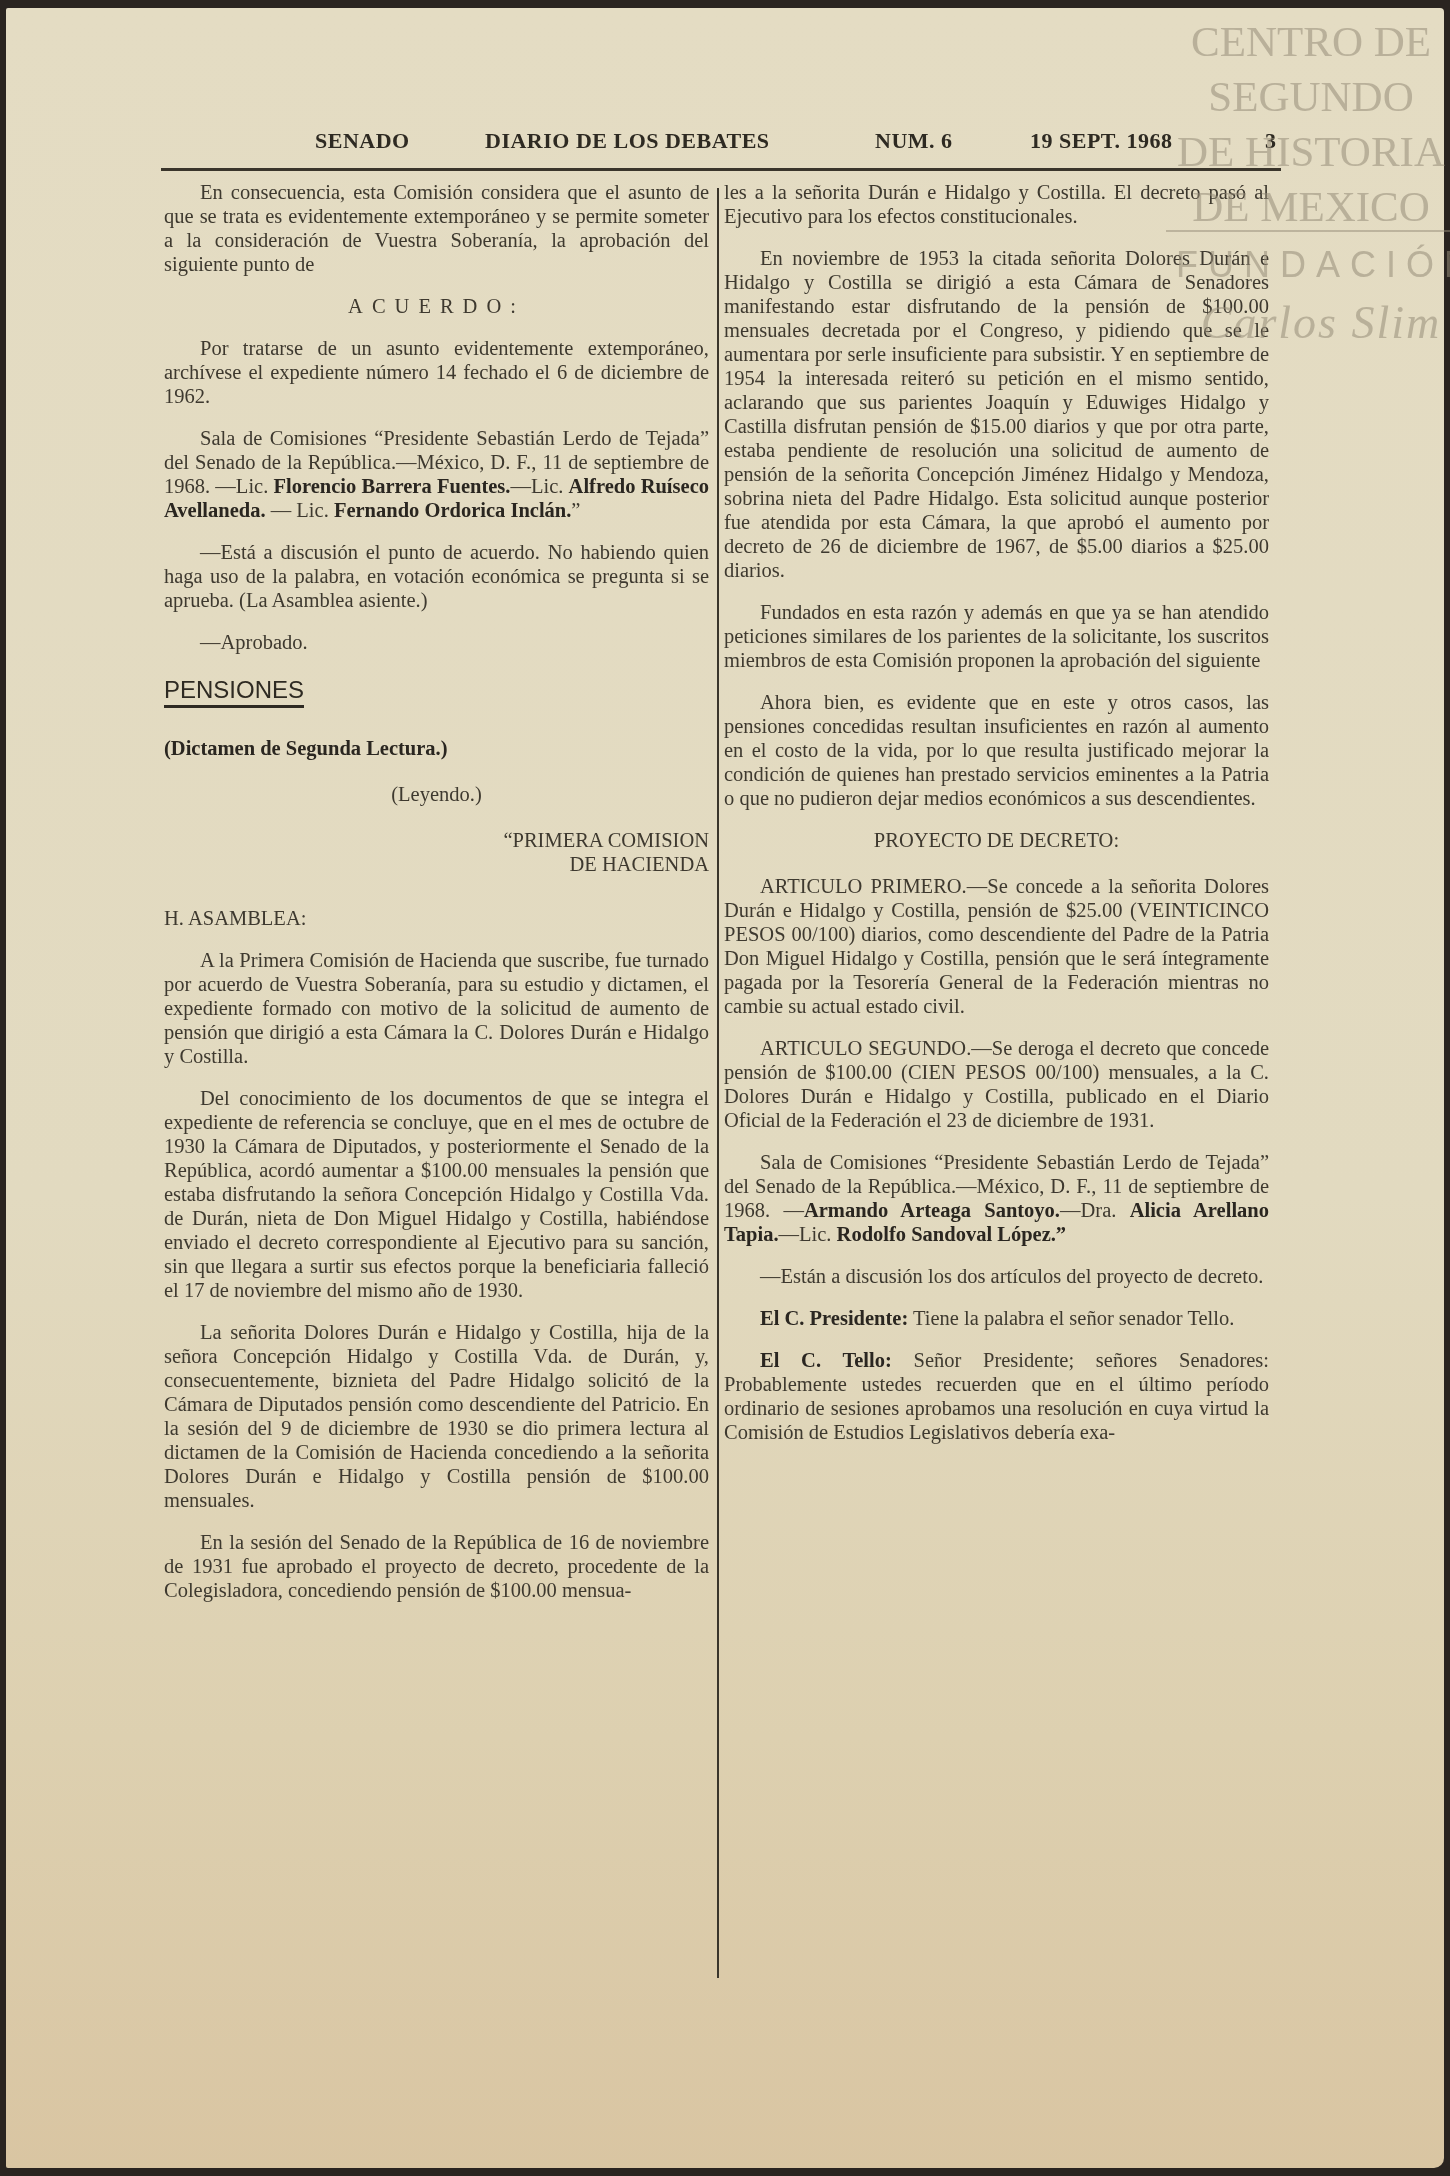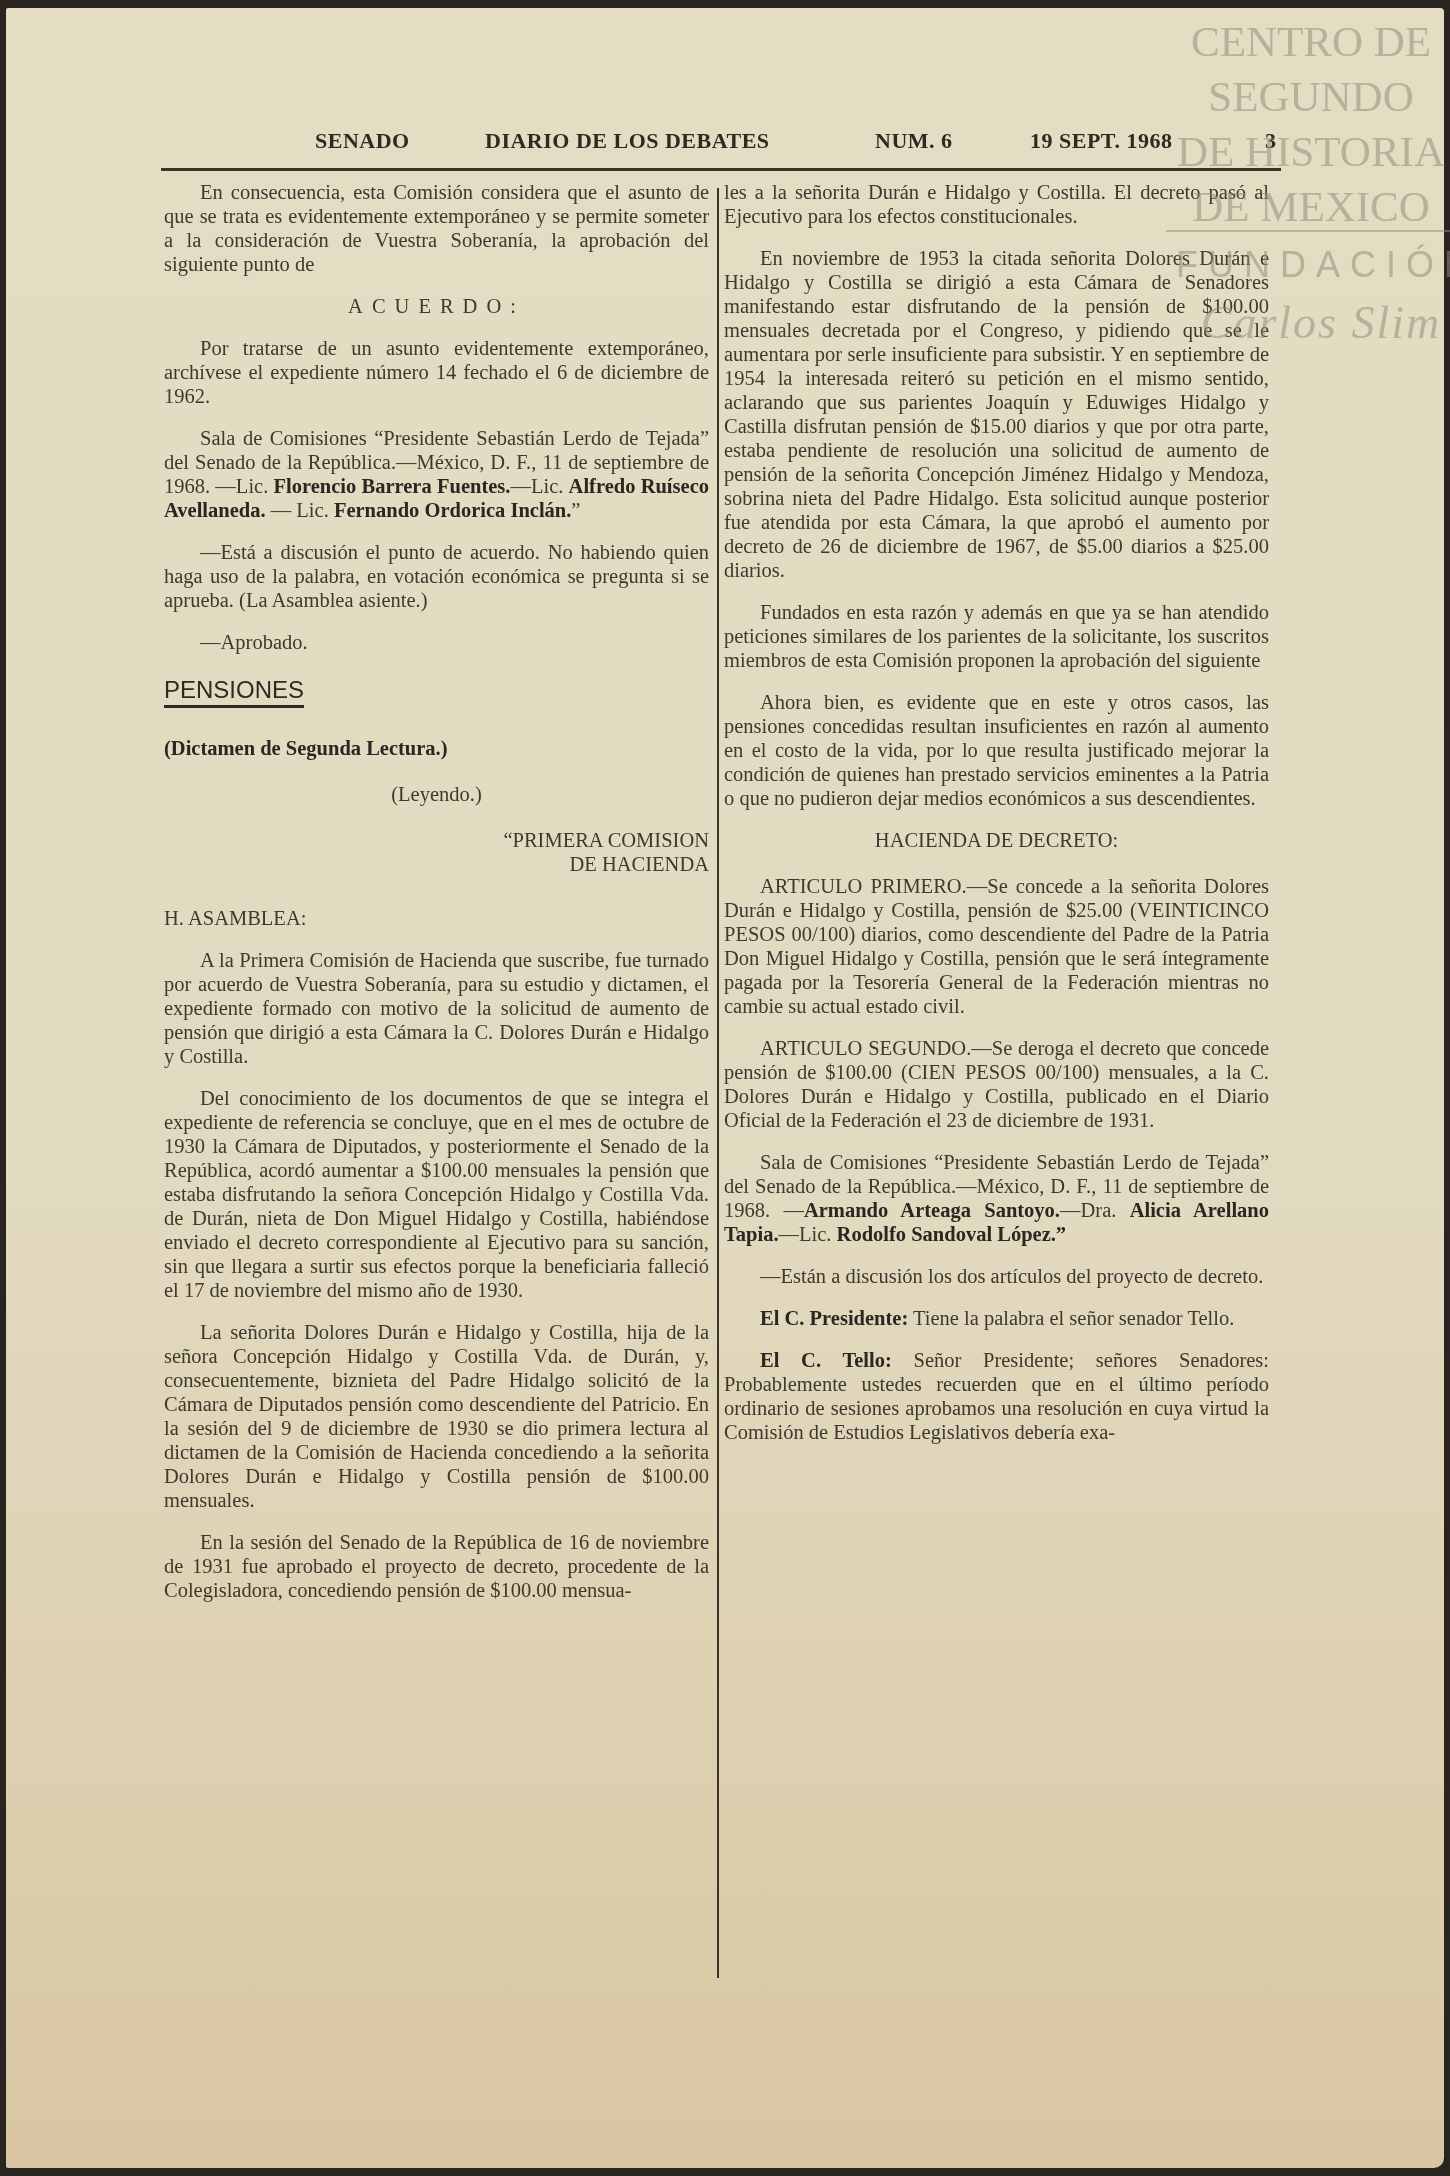--- a/index.html
+++ b/index.html
@@ -83,21 +83,21 @@
     <p>Del conocimiento de los documentos de que se integra el expediente de referencia se concluye, que en el mes de octubre de 1930 la Cámara de Diputados, y posteriormente el Senado de la República, acordó aumentar a $100.00 mensuales la pensión que estaba disfrutando la señora Concepción Hidalgo y Costilla Vda. de Durán, nieta de Don Miguel Hidalgo y Costilla, habiéndose enviado el decreto correspondiente al Ejecutivo para su sanción, sin que llegara a surtir sus efectos porque la beneficiaria falleció el 17 de noviembre del mismo año de 1930.</p>
     <p>La señorita Dolores Durán e Hidalgo y Costilla, hija de la señora Concepción Hidalgo y Costilla Vda. de Durán, y, consecuentemente, biznieta del Padre Hidalgo solicitó de la Cámara de Diputados pensión como descendiente del Patricio. En la sesión del 9 de diciembre de 1930 se dio primera lectura al dictamen de la Comisión de Hacienda concediendo a la señorita Dolores Durán e Hidalgo y Costilla pensión de $100.00 mensuales.</p>
     <p>En la sesión del Senado de la República de 16 de noviembre de 1931 fue aprobado el proyecto de decreto, procedente de la Colegisladora, concediendo pensión de $100.00 mensua-</p>
   </div>
 
   <div class="col right">
     <p class="noindent">les a la señorita Durán e Hidalgo y Costilla. El decreto pasó al Ejecutivo para los efectos constitucionales.</p>
     <p>En noviembre de 1953 la citada señorita Dolores Durán e Hidalgo y Costilla se dirigió a esta Cámara de Senadores manifestando estar disfrutando de la pensión de $100.00 mensuales decretada por el Congreso, y pidiendo que se le aumentara por serle insuficiente para subsistir. Y en septiembre de 1954 la interesada reiteró su petición en el mismo sentido, aclarando que sus parientes Joaquín y Eduwiges Hidalgo y Castilla disfrutan pensión de $15.00 diarios y que por otra parte, estaba pendiente de resolución una solicitud de aumento de pensión de la señorita Concepción Jiménez Hidalgo y Mendoza, sobrina nieta del Padre Hidalgo. Esta solicitud aunque posterior fue atendida por esta Cámara, la que aprobó el aumento por decreto de 26 de diciembre de 1967, de $5.00 diarios a $25.00 diarios.</p>
     <p>Fundados en esta razón y además en que ya se han atendido peticiones similares de los parientes de la solicitante, los suscritos miembros de esta Comisión proponen la aprobación del siguiente</p>
     <p>Ahora bien, es evidente que en este y otros casos, las pensiones concedidas resultan insuficientes en razón al aumento en el costo de la vida, por lo que resulta justificado mejorar la condición de quienes han prestado servicios eminentes a la Patria o que no pudieron dejar medios económicos a sus descendientes.</p>
-    <p class="center" style="margin-bottom:22px">HACIENDA DE DECRETO:</p>
+    <p class="center" style="margin-bottom:22px">PROYECTO DE DECRETO:</p>
     <p>ARTICULO PRIMERO.—Se concede a la señorita Dolores Durán e Hidalgo y Costilla, pensión de $25.00 (VEINTICINCO PESOS 00/100) diarios, como descendiente del Padre de la Patria Don Miguel Hidalgo y Costilla, pensión que le será íntegramente pagada por la Tesorería General de la Federación mientras no cambie su actual estado civil.</p>
     <p>ARTICULO SEGUNDO.—Se deroga el decreto que concede pensión de $100.00 (CIEN PESOS 00/100) mensuales, a la C. Dolores Durán e Hidalgo y Costilla, publicado en el Diario Oficial de la Federación el 23 de diciembre de 1931.</p>
     <p><span>Sala de Comisiones “Presidente Sebastián Lerdo de Tejada” del Senado de la República.—México, D. F., 11 de septiembre de 1968. —</span><b>Armando Arteaga Santoyo.</b><span>—Dra. </span><b>Alicia Arellano Tapia.</b><span>—Lic. </span><b>Rodolfo Sandoval López.”</b></p>
     <p>—Están a discusión los dos artículos del proyecto de decreto.</p>
     <p><b>El C. Presidente:</b><span> Tiene la palabra el señor senador Tello.</span></p>
     <p><b>El C. Tello:</b><span> Señor Presidente; señores Senadores: Probablemente ustedes recuerden que en el último período ordinario de sesiones aprobamos una resolución en cuya virtud la Comisión de Estudios Legislativos debería exa-</span></p>
   </div>
 
   <div class="watermark wm-block">
     <div>CENTRO DE</div>

